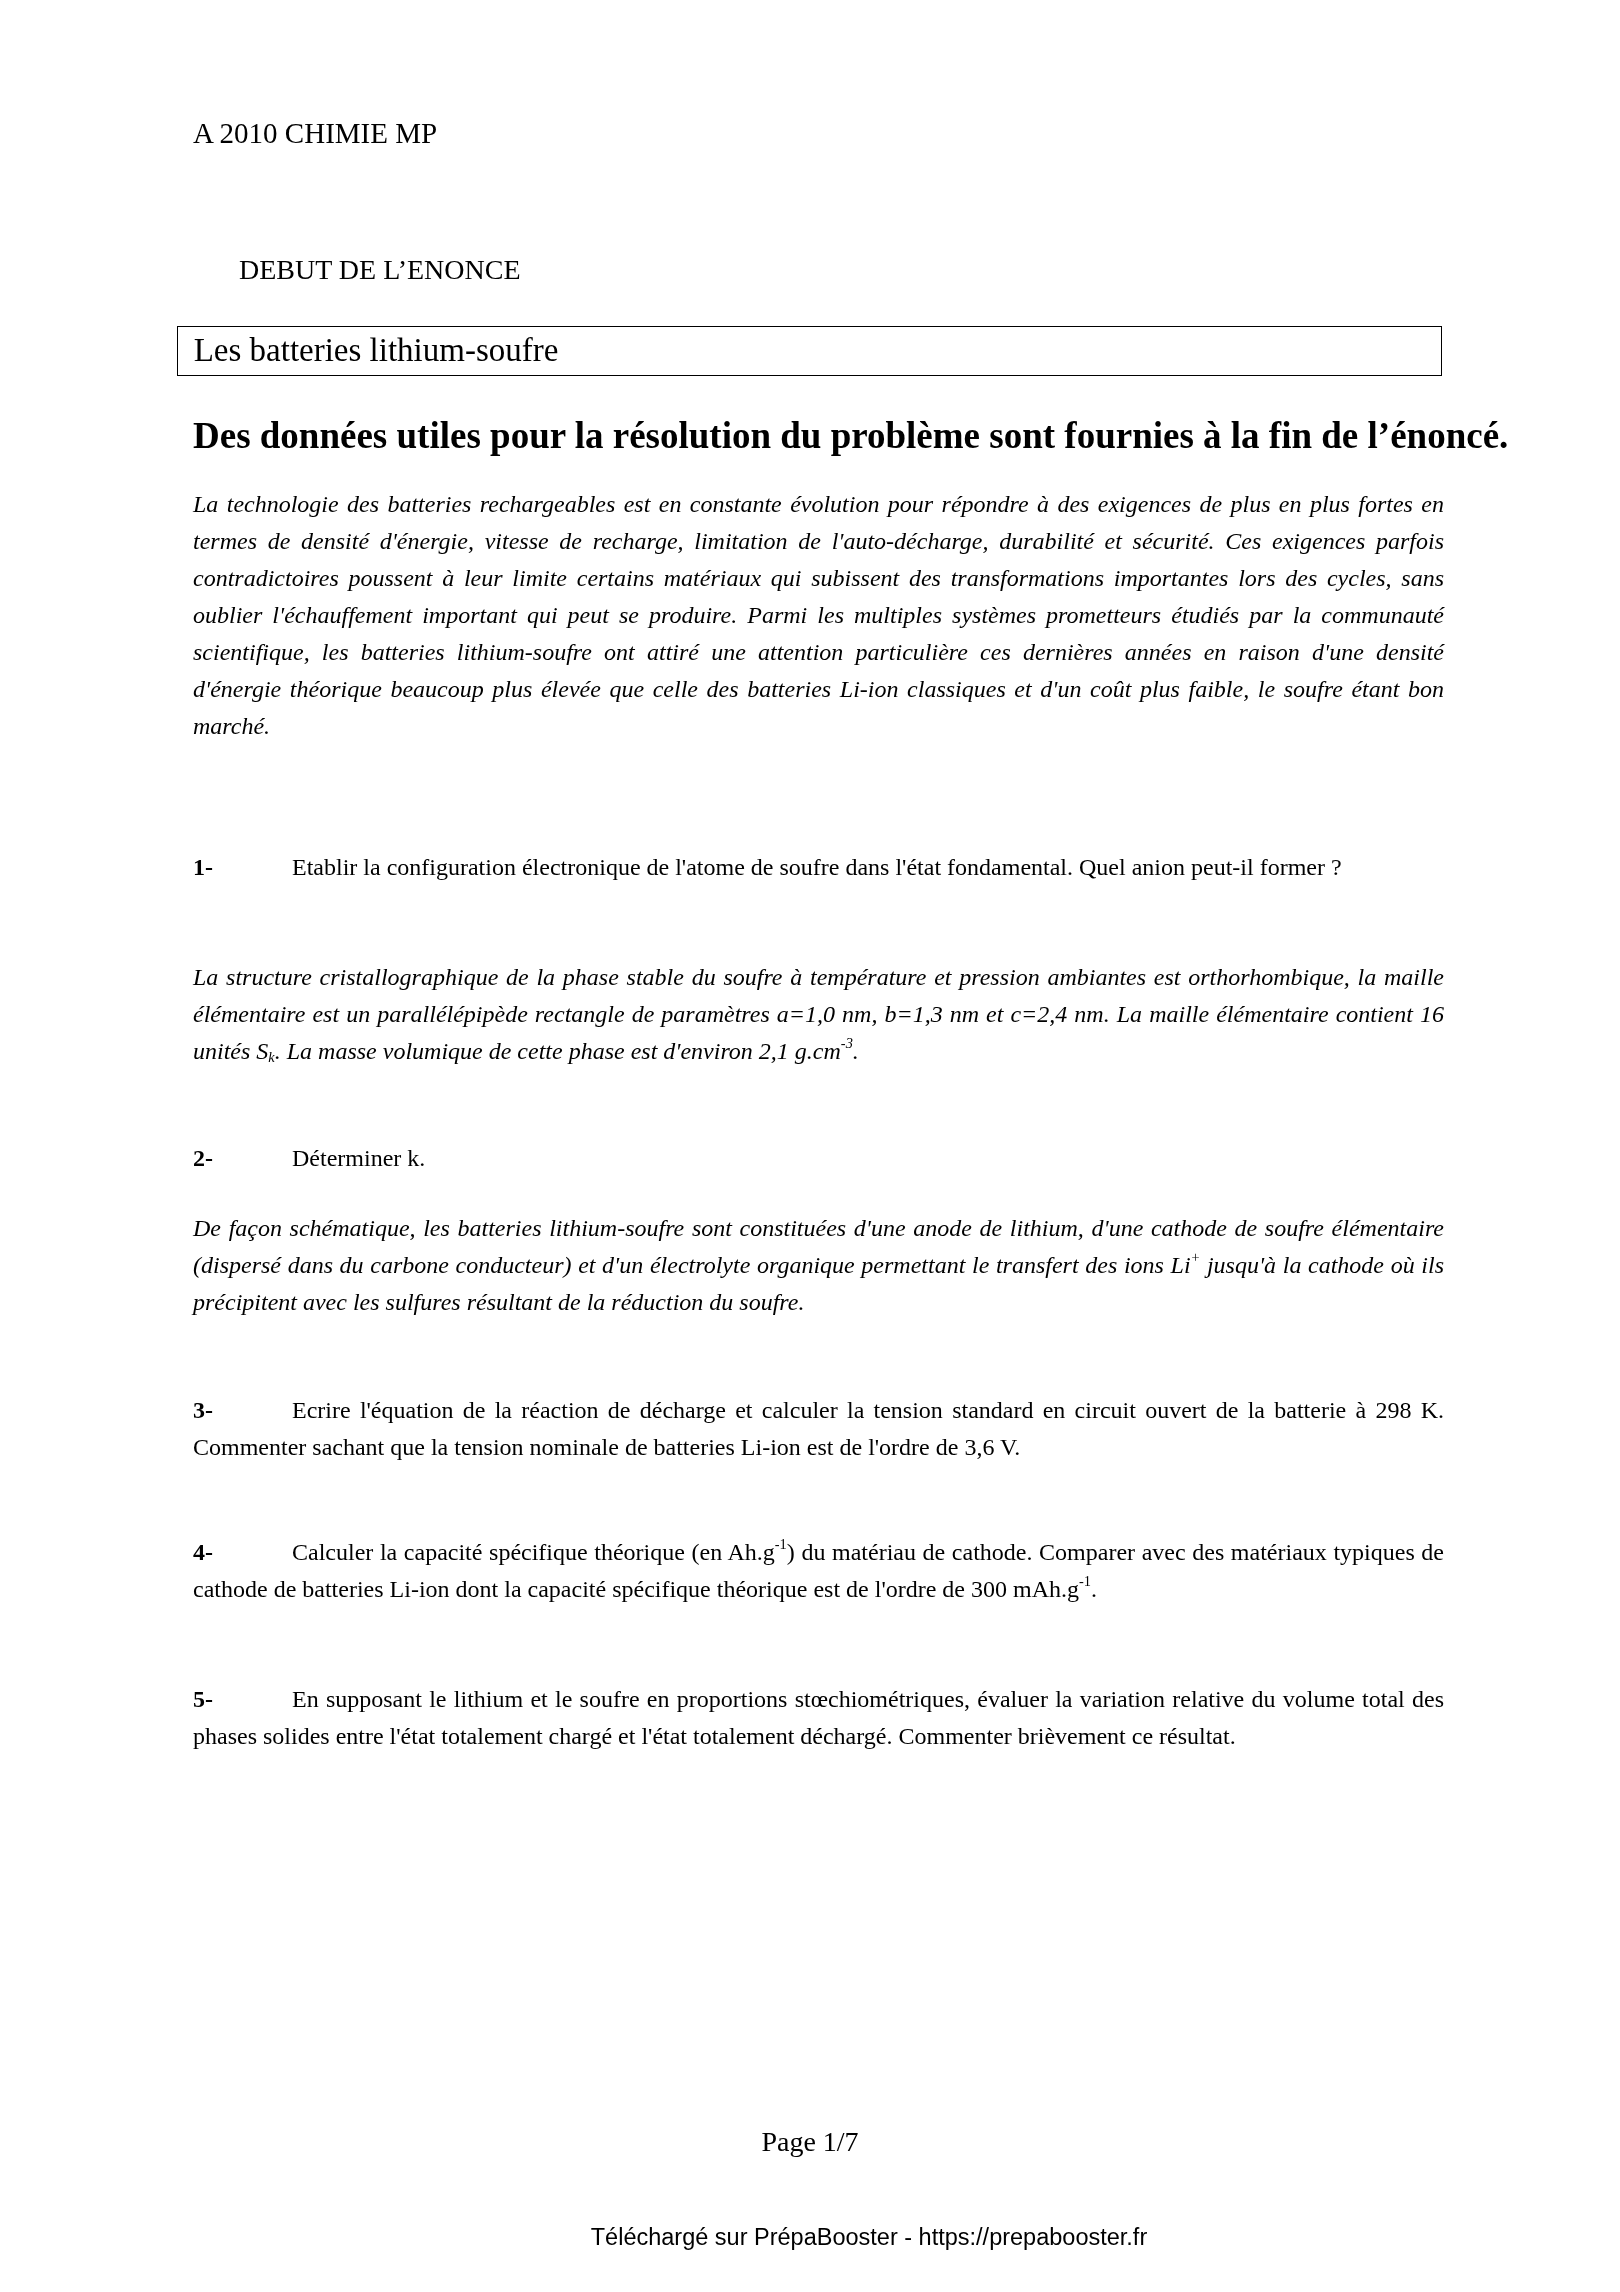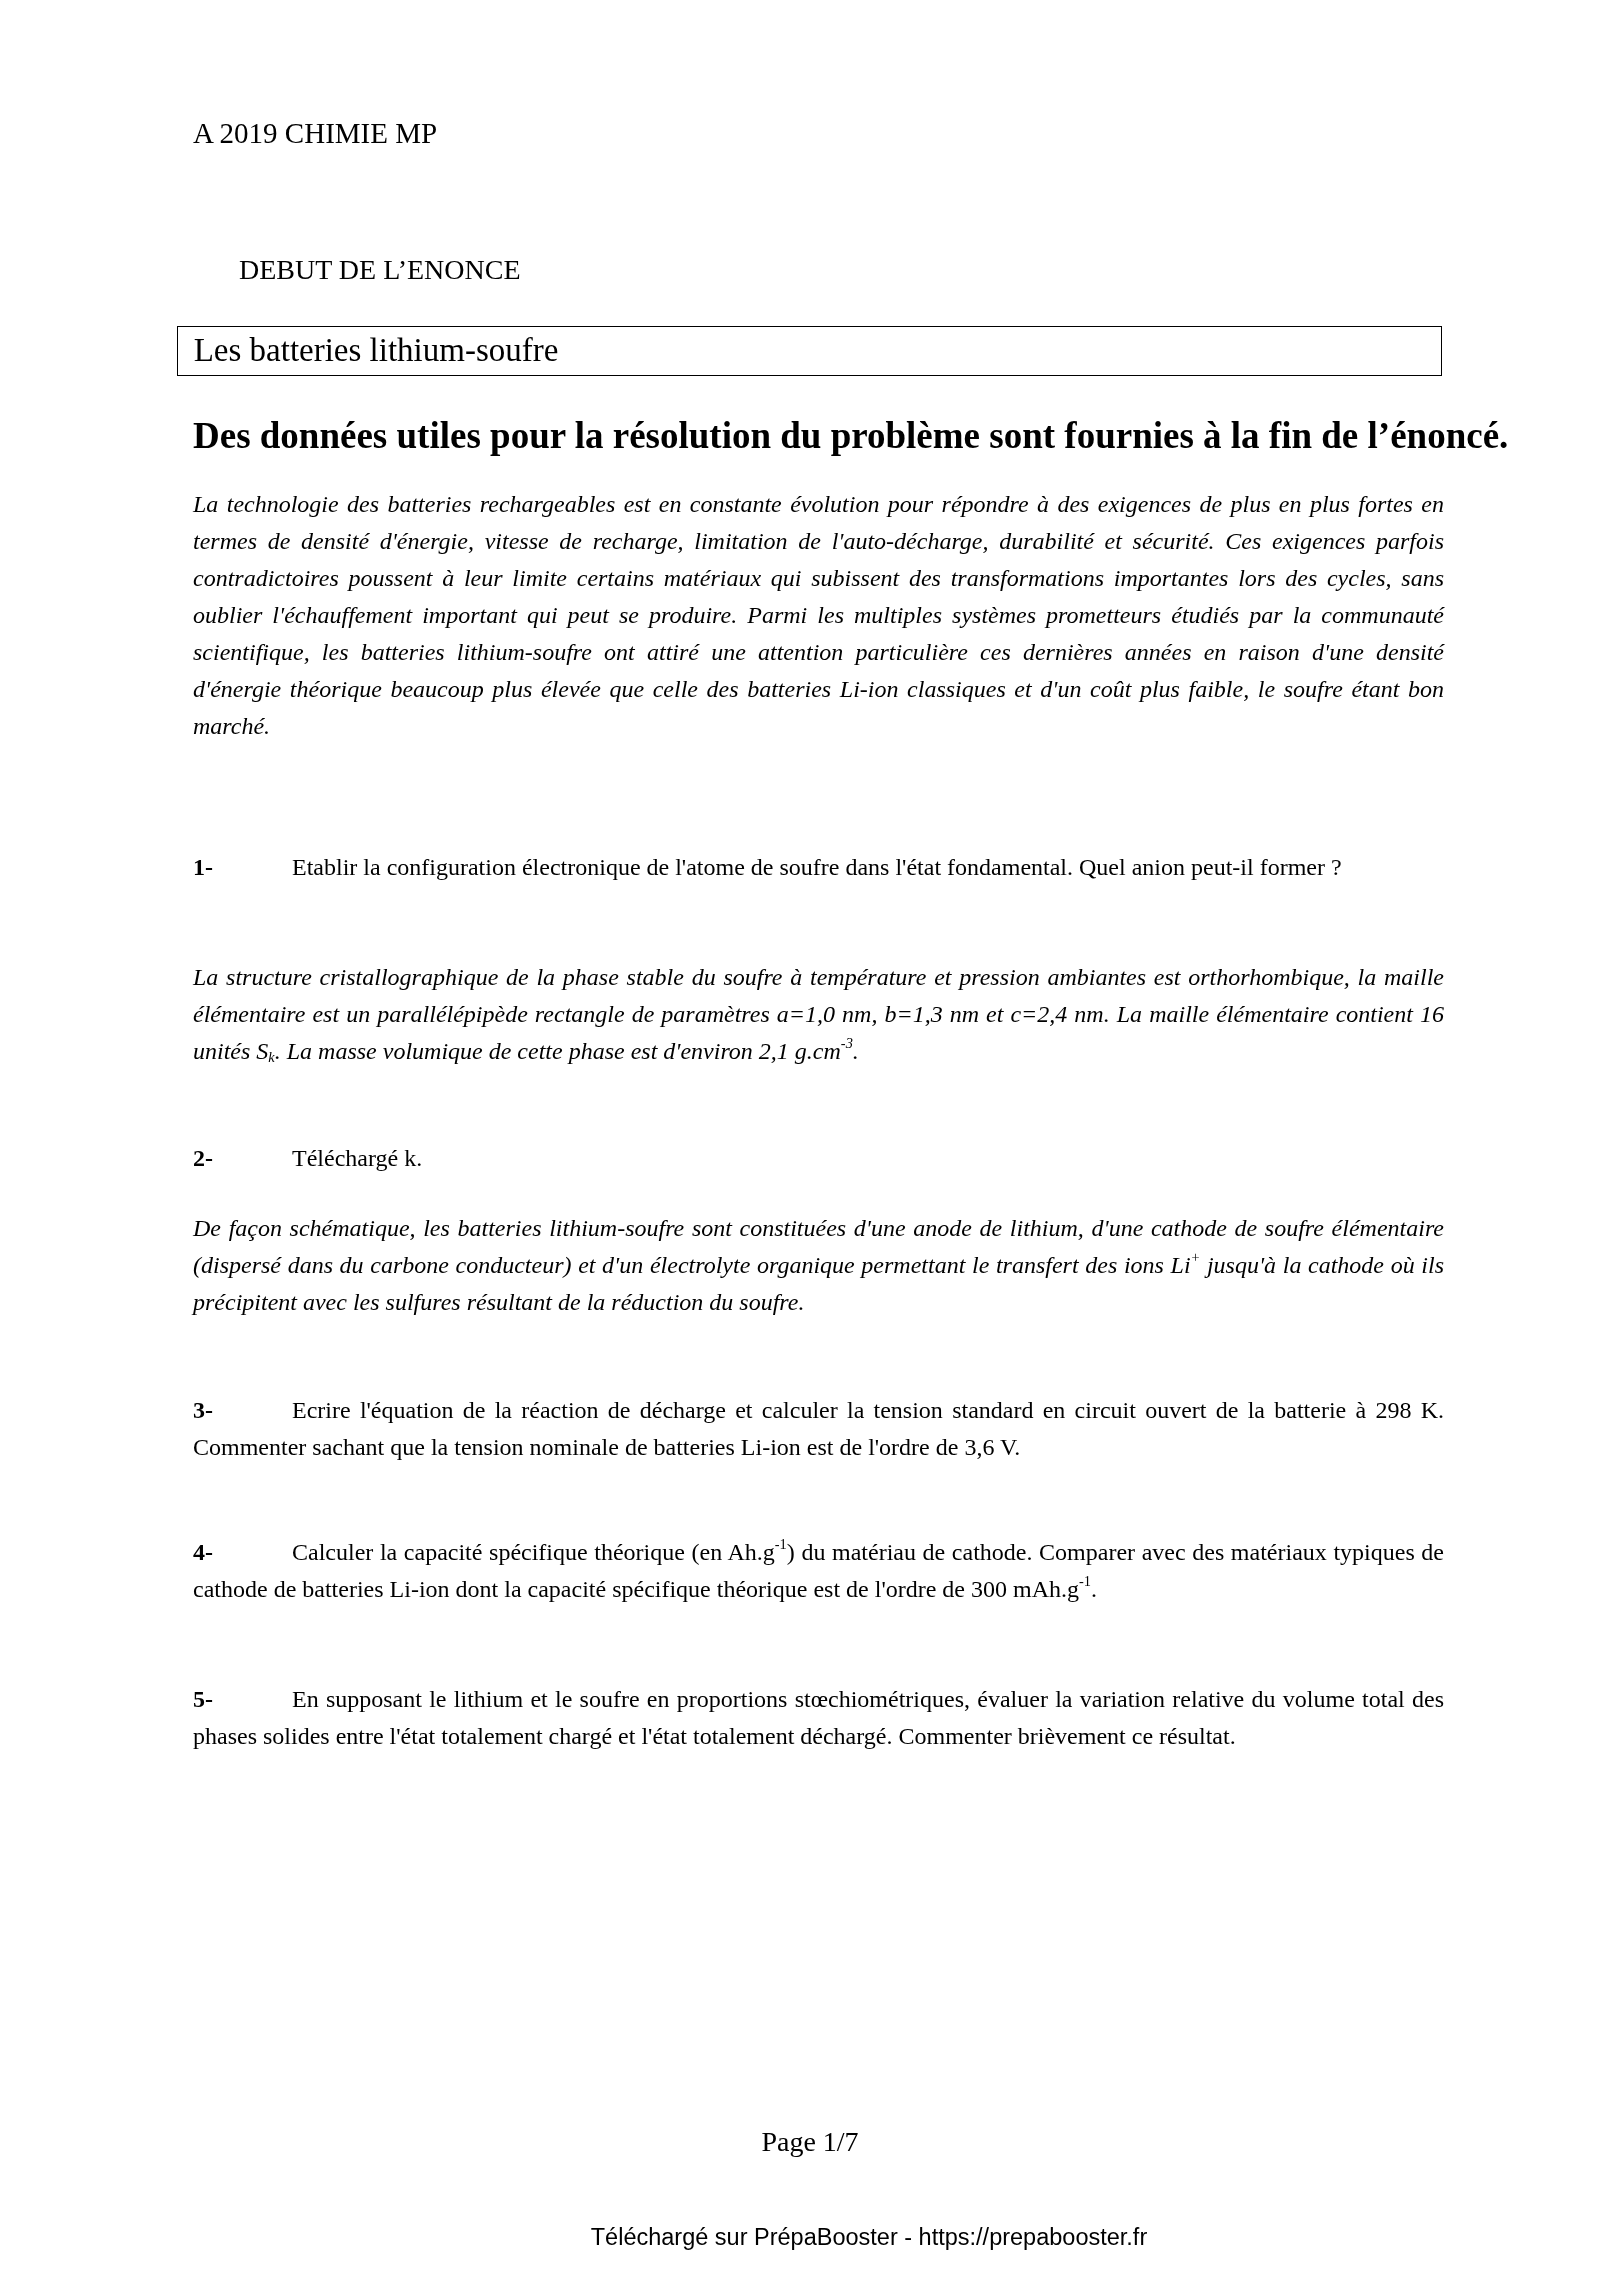--- a/index.html
+++ b/index.html
@@ -15,42 +15,42 @@
   .para.it { font-style: italic; }
   .q-num { font-weight: bold; display: inline-block; width: 99px; }
   sup { font-size: 0.6em; line-height: 0; vertical-align: 0.75em; }
   sub { font-size: 0.6em; line-height: 0; vertical-align: -0.2em; }
   .page-num { left: 0; width: 1620px; top: 2124px; text-align: center; font-size: 28px; line-height: 35px; box-sizing: border-box; }
   .download { left: 0; width: 1620px; top: 2223px; text-align: center; font-family: "Liberation Sans", "DejaVu Sans", sans-serif; font-size: 23.5px; line-height: 29px; padding-left: 118px; box-sizing: border-box; }
 </style>
 </head>
 <body>
 
-<div class="abs header-code">A 2019 CHIMIE MP</div>
+<div class="abs header-code">A 2010 CHIMIE MP</div>
 
 <div class="abs debut">DEBUT DE L’ENONCE</div>
 
 <div class="abs title-box">
   <div class="title-text">Les batteries lithium-soufre</div>
 </div>
 
 <div class="abs intro-bold">Des données utiles pour la résolution du problème sont fournies à la fin de l’énoncé.</div>
 
 <div class="abs para it" style="top:486px;">La technologie des batteries rechargeables est en constante évolution pour répondre à des exigences de plus en plus fortes en termes de densité d'énergie, vitesse de recharge, limitation de l'auto-décharge, durabilité et sécurité. Ces exigences parfois contradictoires poussent à leur limite certains matériaux qui subissent des transformations importantes lors des cycles, sans oublier l'échauffement important qui peut se produire. Parmi les multiples systèmes prometteurs étudiés par la communauté scientifique, les batteries lithium-soufre ont attiré une attention particulière ces dernières années en raison d'une densité d'énergie théorique beaucoup plus élevée que celle des batteries Li-ion classiques et d'un coût plus faible, le soufre étant bon marché.</div>
 
 <div class="abs para" style="top:849px;">
   <span class="q-num">1-</span><span>Etablir la configuration électronique de l'atome de soufre dans l'état fondamental. Quel anion peut-il former ?</span>
 </div>
 
 <div class="abs para it" style="top:959px;">
   <span>La structure cristallographique de la phase stable du soufre à température et pression ambiantes est orthorhombique, la maille élémentaire est un parallélépipède rectangle de paramètres a=1,0 nm, b=1,3 nm et c=2,4 nm. La maille élémentaire contient 16 unités S</span><sub>k</sub><span>. La masse volumique de cette phase est d'environ 2,1 g.cm</span><sup>-3</sup><span>.</span>
 </div>
 
 <div class="abs para" style="top:1140px;">
-  <span class="q-num">2-</span><span>Téléchargé k.</span>
+  <span class="q-num">2-</span><span>Déterminer k.</span>
 </div>
 
 <div class="abs para it" style="top:1210px;">
   <span>De façon schématique, les batteries lithium-soufre sont constituées d'une anode de lithium, d'une cathode de soufre élémentaire (dispersé dans du carbone conducteur) et d'un électrolyte organique permettant le transfert des ions Li</span><sup>+</sup><span> jusqu'à la cathode où ils précipitent avec les sulfures résultant de la réduction du soufre.</span>
 </div>
 
 <div class="abs para" style="top:1392px;">
   <span class="q-num">3-</span><span>Ecrire l'équation de la réaction de décharge et calculer la tension standard en circuit ouvert de la batterie à 298 K. Commenter sachant que la tension nominale de batteries Li-ion est de l'ordre de 3,6 V.</span>
 </div>
 

